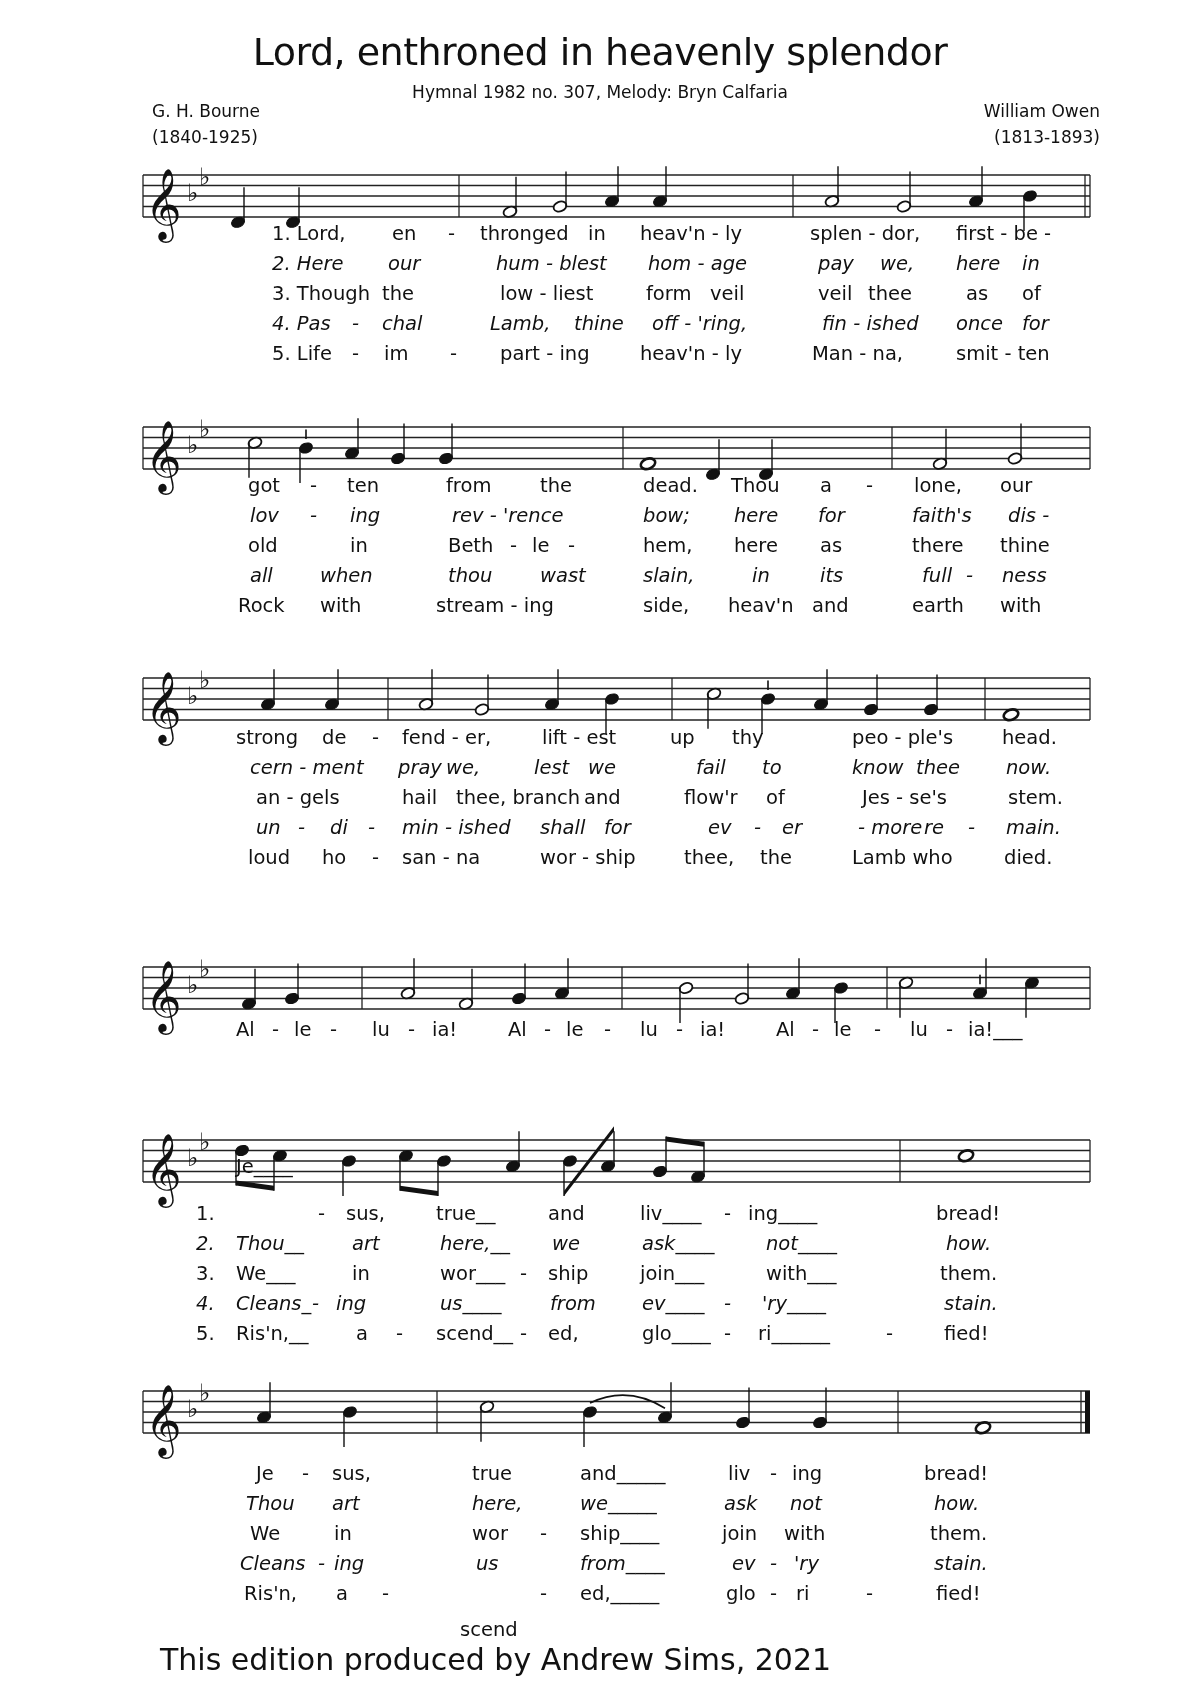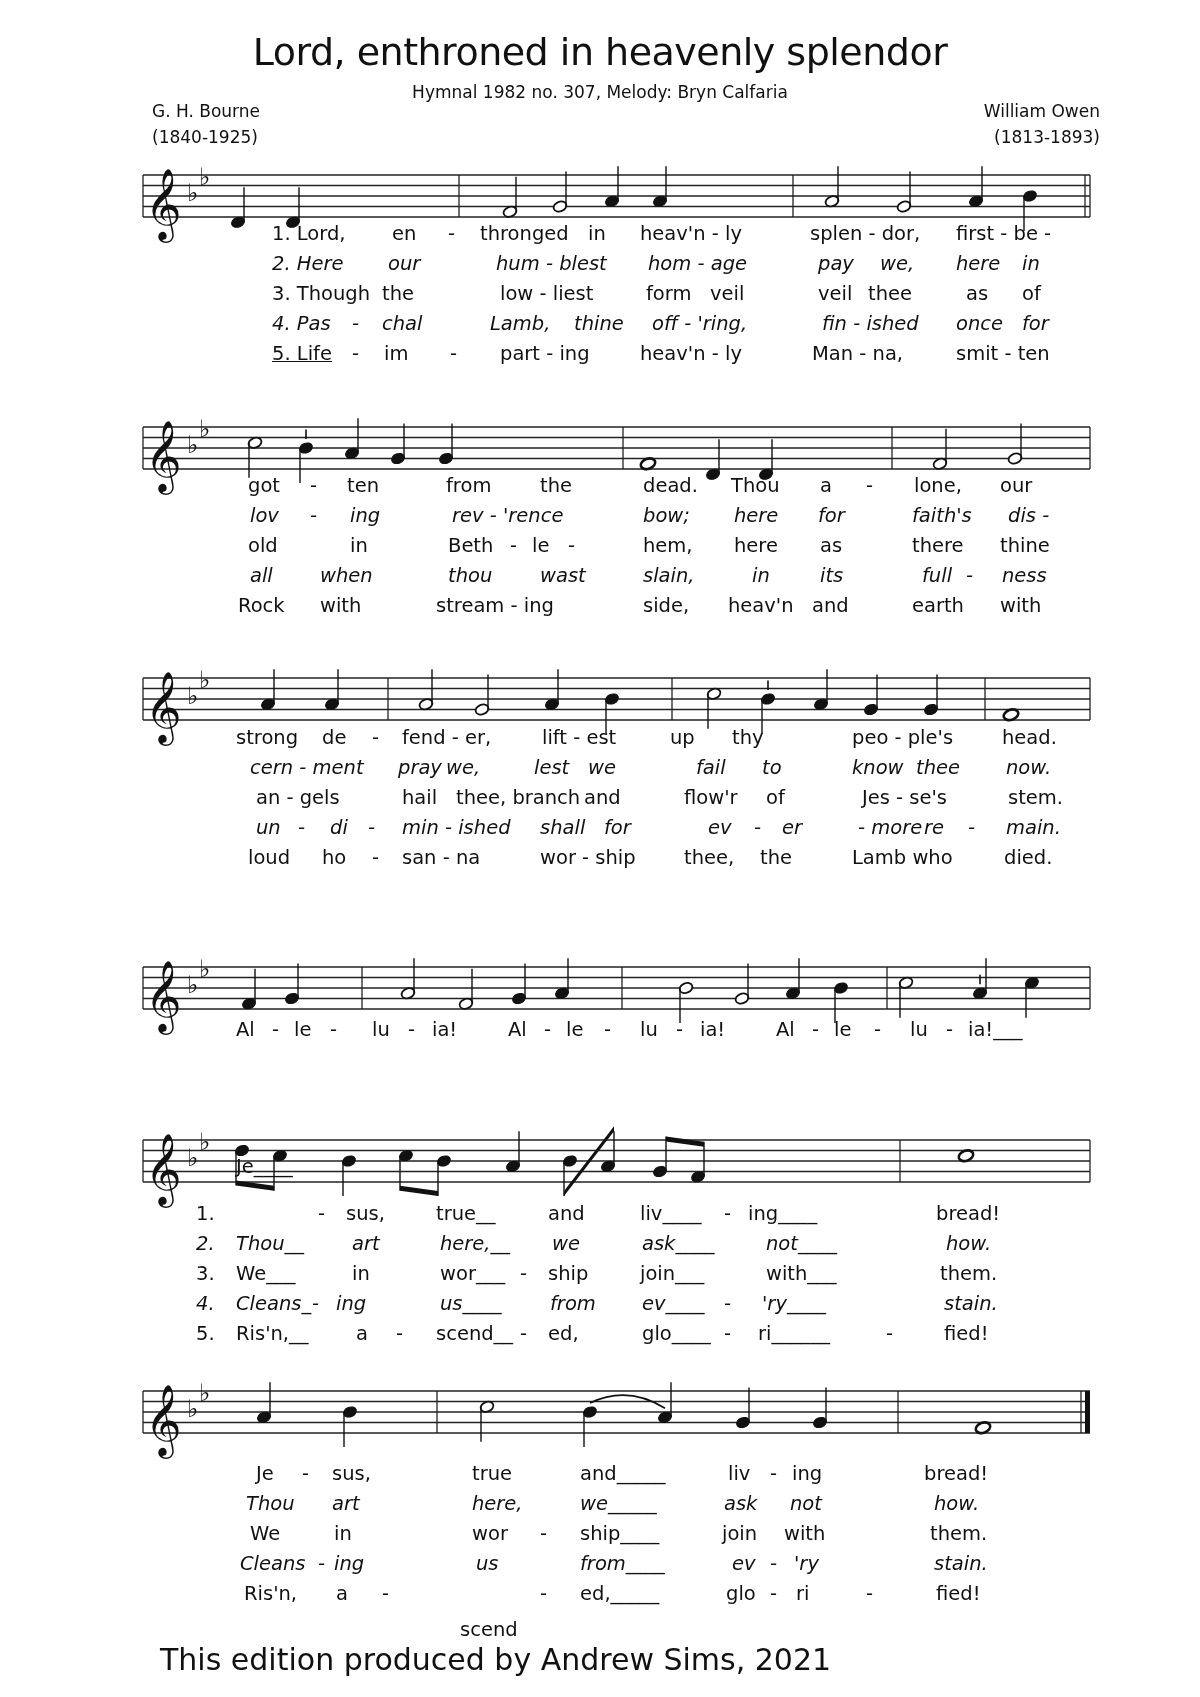--- a/index.html
+++ b/index.html
@@ -268,21 +268,21 @@
     <div class="lyric" style="left: 1022px; top: 282px;">of</div>
     <div class="lyric it" style="left: 272px; top: 312px;">4. Pas</div>
     <div class="lyric it" style="left: 352px; top: 312px;">-</div>
     <div class="lyric it" style="left: 382px; top: 312px;">chal</div>
     <div class="lyric it" style="left: 490px; top: 312px;">Lamb,</div>
     <div class="lyric it" style="left: 574px; top: 312px;">thine</div>
     <div class="lyric it" style="left: 652px; top: 312px;">off - 'ring,</div>
     <div class="lyric it" style="left: 822px; top: 312px;">fin - ished</div>
     <div class="lyric it" style="left: 956px; top: 312px;">once</div>
     <div class="lyric it" style="left: 1022px; top: 312px;">for</div>
-    <div class="lyric" style="left: 272px; top: 342px; text-decoration: underline;">5. Life</div>
+    <div class="lyric" style="left: 272px; top: 342px;">5. Life</div>
     <div class="lyric" style="left: 352px; top: 342px;">-</div>
     <div class="lyric" style="left: 384px; top: 342px;">im</div>
     <div class="lyric" style="left: 450px; top: 342px;">-</div>
     <div class="lyric" style="left: 500px; top: 342px;">part - ing</div>
     <div class="lyric" style="left: 640px; top: 342px;">heav'n - ly</div>
     <div class="lyric" style="left: 812px; top: 342px;">Man - na,</div>
     <div class="lyric" style="left: 956px; top: 342px;">smit - ten</div>
     <div class="lyric" style="left: 248px; top: 474px;">got</div>
     <div class="lyric" style="left: 310px; top: 474px;">-</div>
     <div class="lyric" style="left: 347px; top: 474px;">ten</div>

